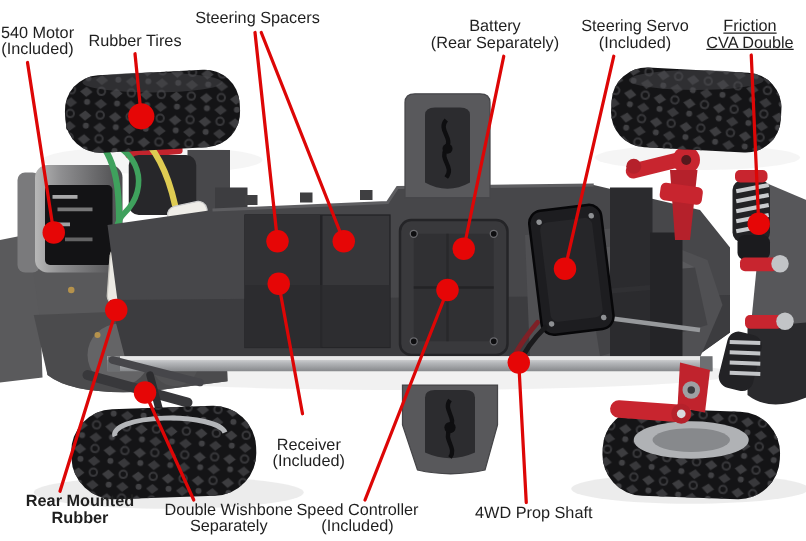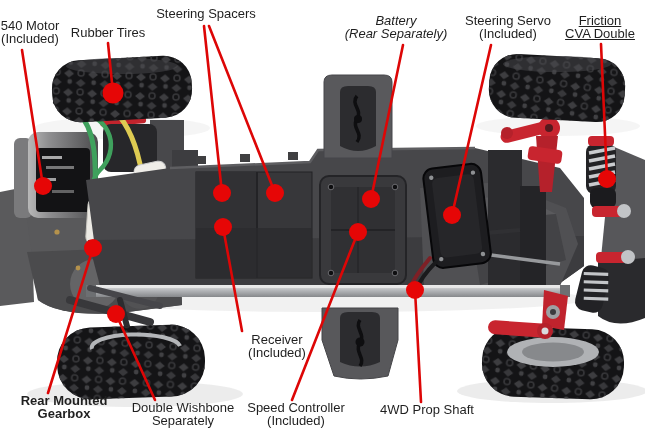--- a/index.html
+++ b/index.html
@@ -246,45 +246,45 @@
       <div class="label" style="left: 30px; top: 20px;">
         <div>540 Motor</div>
         <div>(Included)</div>
       </div>
       <div class="label" style="left: 108px; top: 27px; text-align: right;">
         <div>Rubber Tires</div>
       </div>
       <div class="label" style="left: 206px; top: 8px;">
         <div>Steering Spacers</div>
       </div>
-      <div class="label" style="left: 396px; top: 15px; font-style: italic;">
+      <div class="label" style="left: 396px; top: 15px;">
         <div>Battery</div>
         <div>(Rear Separately)</div>
       </div>
       <div class="label" style="left: 508px; top: 15px;">
         <div>Steering Servo</div>
         <div>(Included)</div>
       </div>
       <div class="label" style="left: 600px; top: 15px; text-decoration: underline;">
         <div>Friction</div>
         <div>CVA Double</div>
       </div>
-      <div class="label" style="left: 247px; top: 334px; margin-left: 30px;">
+      <div class="label" style="left: 247px; top: 350px;">
         <div>Receiver</div>
         <div>(Included)</div>
       </div>
       <div class="label" style="left: 64px; top: 395px; font-weight: bold;">
         <div>Rear Mounted</div>
-        <div>Gearbox</div>
+        <div>Rubber</div>
       </div>
       <div class="label" style="left: 183px; top: 402px;">
         <div>Double Wishbone</div>
         <div>Separately</div>
       </div>
-      <div class="label" style="left: 296px; top: 402px;">
+      <div class="label" style="left: 286px; top: 402px;">
         <div>Speed Controller</div>
         <div>(Included)</div>
       </div>
       <div class="label" style="left: 427px; top: 404px;">
         <div>4WD Prop Shaft</div>
       </div>
     </div>
 </div>
 
 </body></html>

